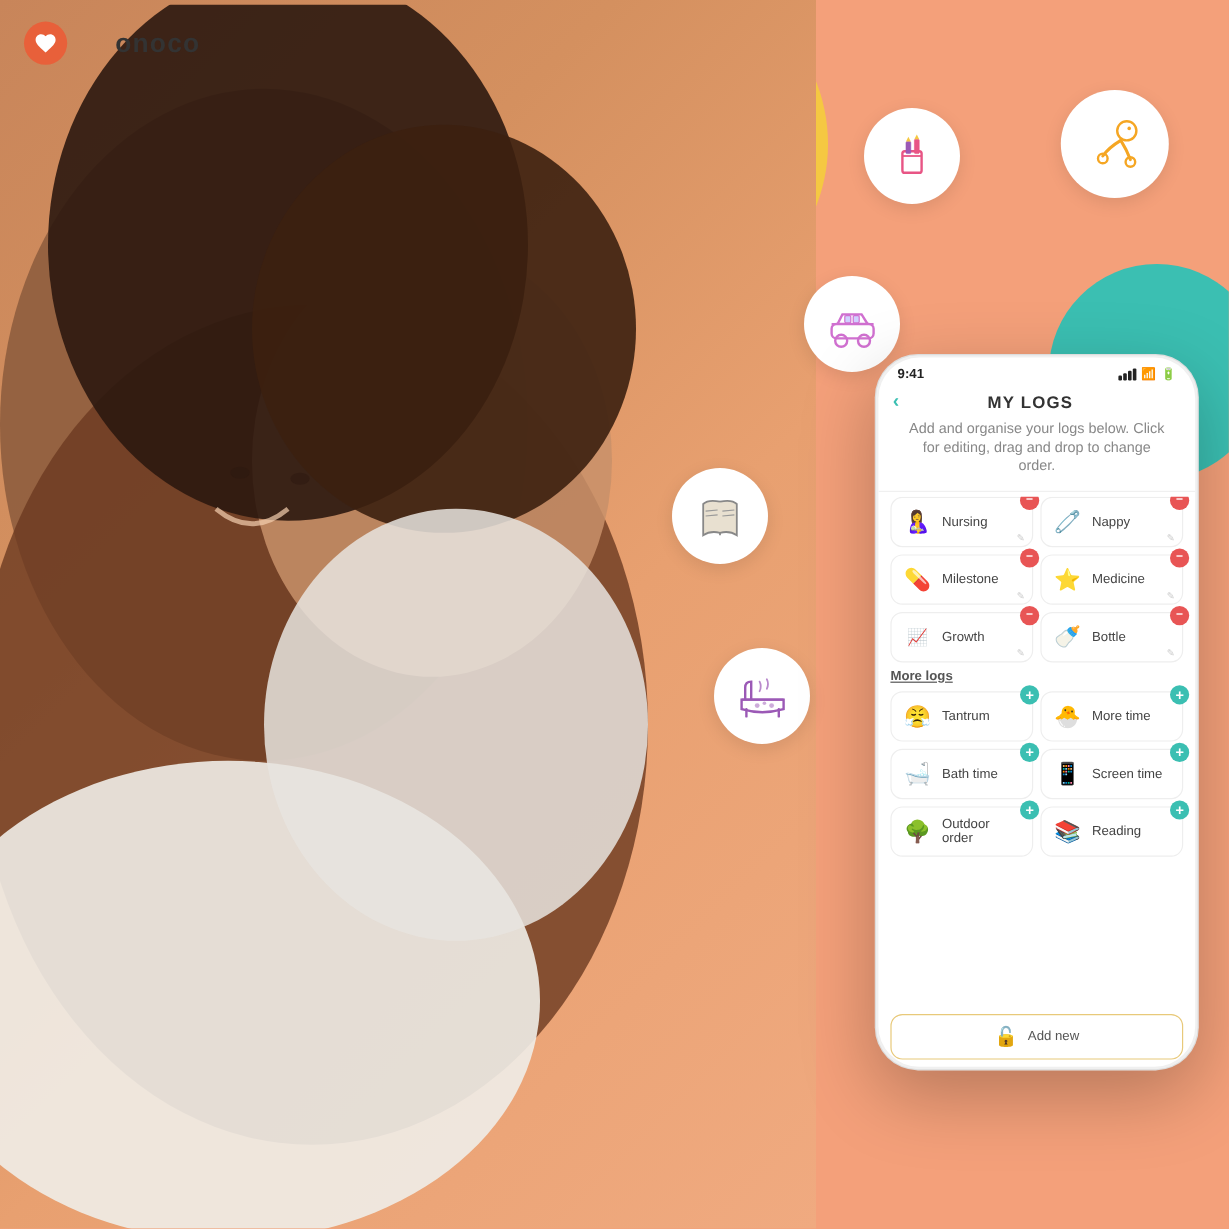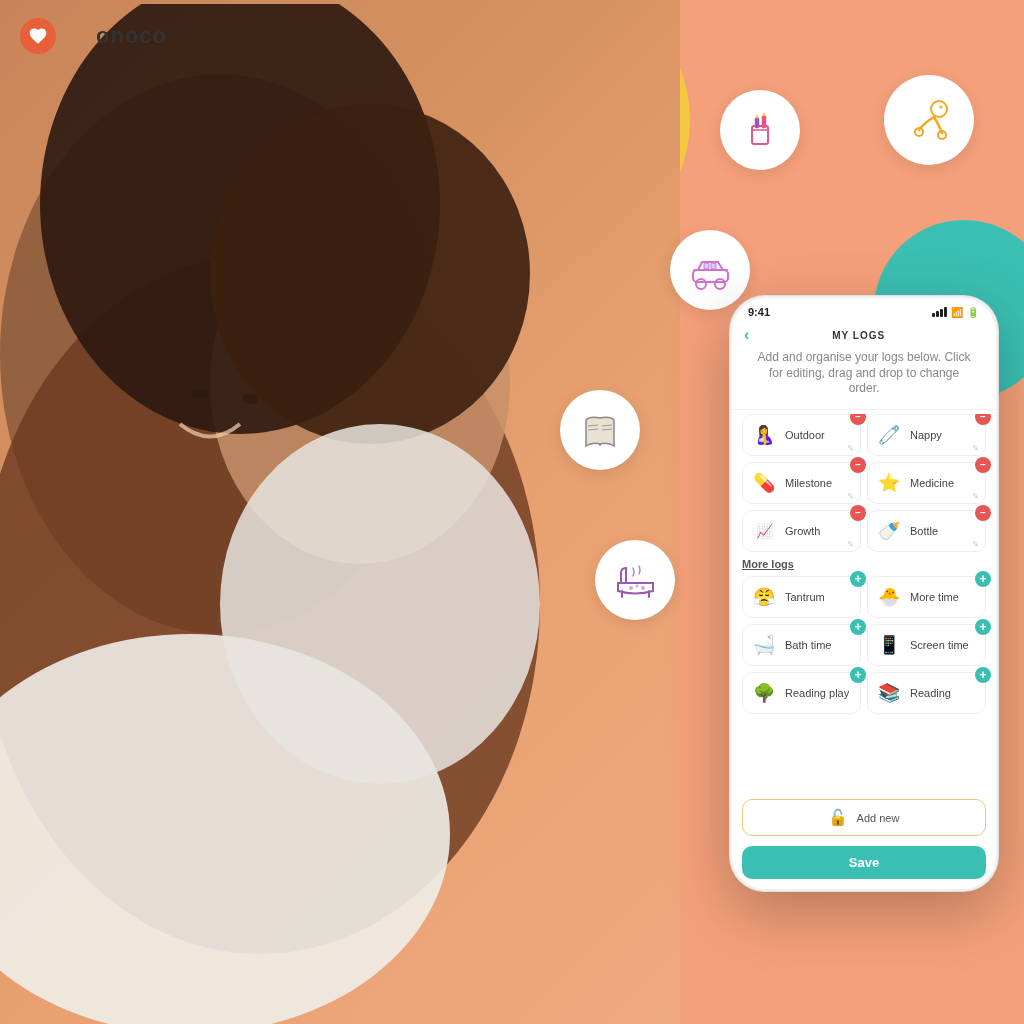--- a/index.html
+++ b/index.html
@@ -166,21 +166,21 @@
       padding: 4px 12px 6px;
     }
     .back-btn {
       color: #3BBFB2;
       font-size: 16px;
       font-weight: 600;
     }
     .screen-title {
       flex: 1;
       text-align: center;
-      font-size: 10px;
+      font-size: 14px;
       font-weight: 700;
       color: #333;
       letter-spacing: 1px;
     }
 
     
     .screen-subtitle {
       font-size: 12px;
       color: #888;
       text-align: center;
@@ -447,21 +447,21 @@
 
       <div class="divider"></div>
 
       <div class="logs-section">
 
         <div class="logs-grid">
 
           <div class="log-item">
             <div class="log-remove">−</div>
             <div class="log-item-icon">🤱</div>
-            <span class="log-item-label">Outdoor</span>
+            <span class="log-item-label">Nursing</span>
             <span class="log-edit">✎</span>
           </div>
 
           <div class="log-item">
             <div class="log-remove">−</div>
             <div class="log-item-icon">🧷</div>
             <span class="log-item-label">Nappy</span>
             <span class="log-edit">✎</span>
           </div>
 
@@ -518,33 +518,32 @@
 
           <div class="log-item">
             <div class="log-add">+</div>
             <div class="log-item-icon">📱</div>
             <span class="log-item-label">Screen time</span>
           </div>
 
           <div class="log-item">
             <div class="log-add">+</div>
             <div class="log-item-icon">🌳</div>
-            <span class="log-item-label">Reading play</span>
+            <span class="log-item-label">Outdoor order</span>
           </div>
 
           <div class="log-item">
             <div class="log-add">+</div>
             <div class="log-item-icon">📚</div>
             <span class="log-item-label">Reading</span>
           </div>
         </div>
       </div>
 
       <div class="add-new-btn">
         <span class="add-new-icon">🔓</span>
         <span class="add-new-label">Add new</span>
       </div>
 
-      <div class="save-btn">Save</div>
 
     </div>
   </div>
 </div>
 
 </body></html>

